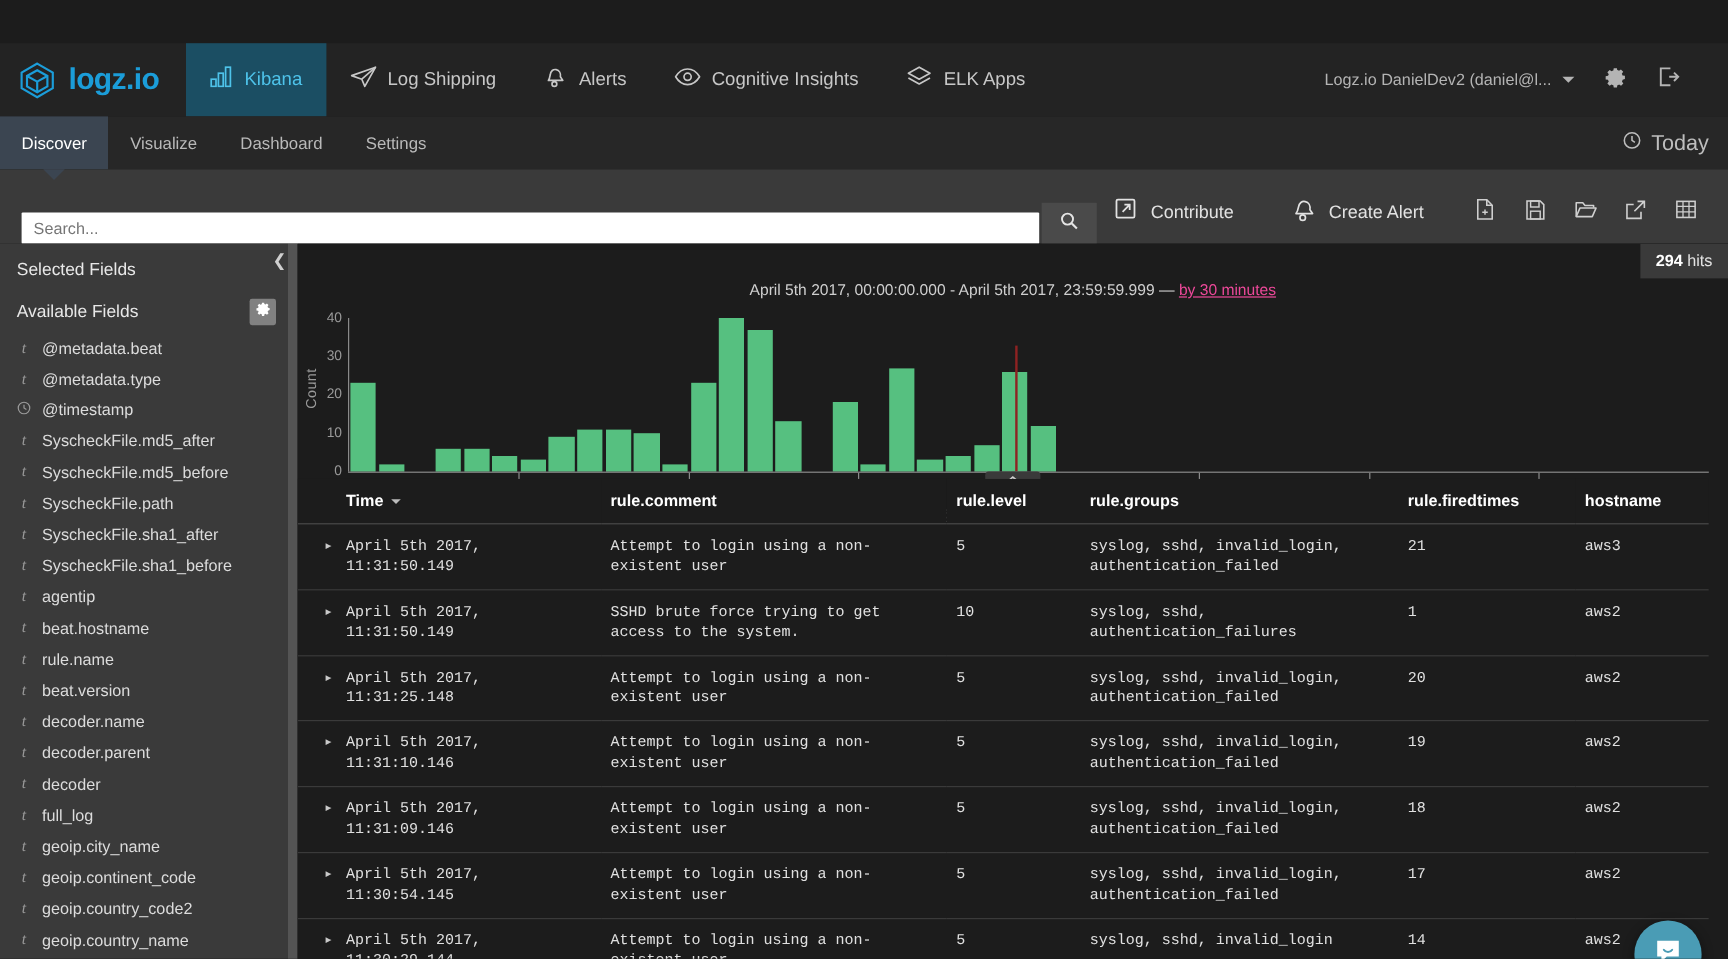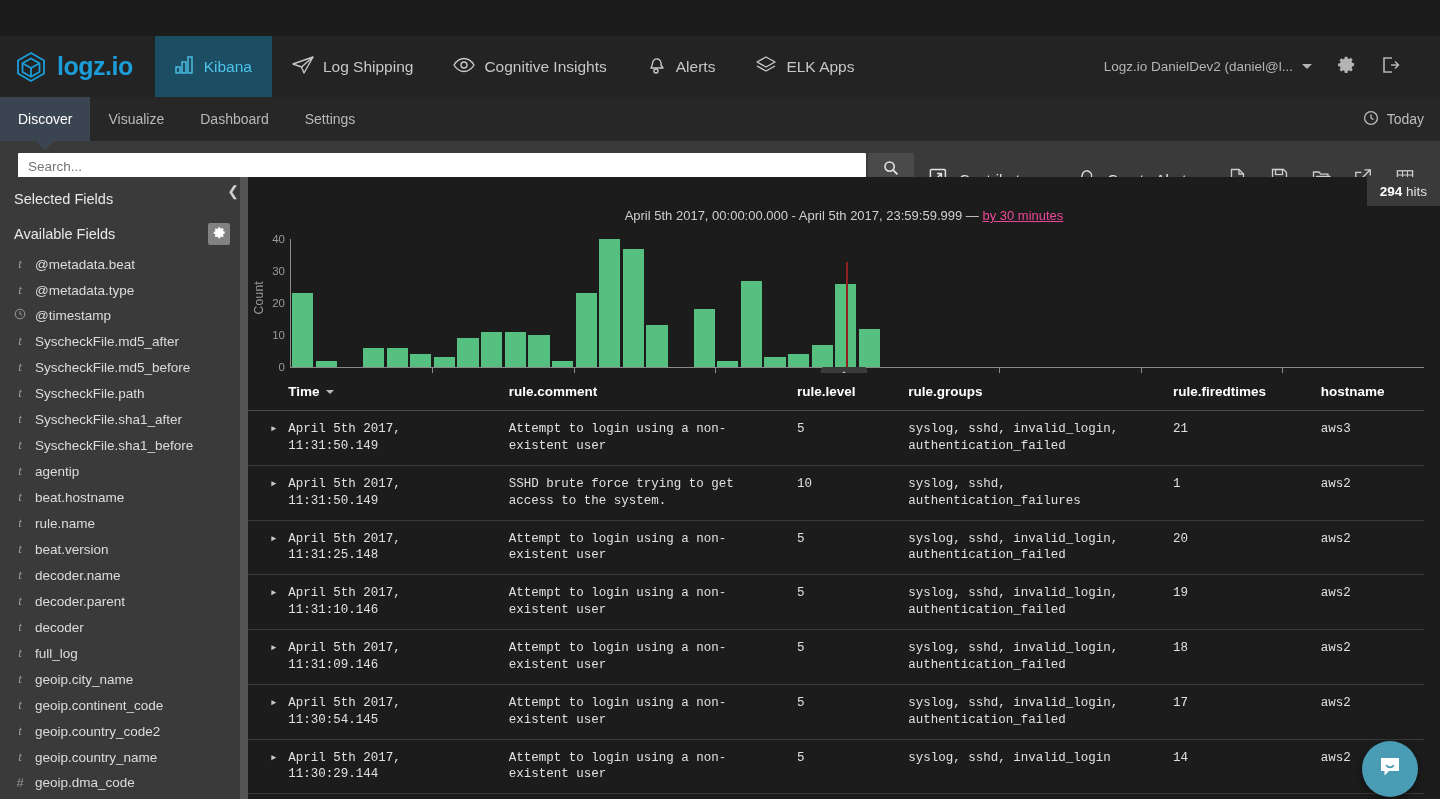--- a/index.html
+++ b/index.html
@@ -47,24 +47,24 @@
   }
   .tab {
     display: flex; align-items: center; padding: 0 18px;
     font-size: 14px; color: #b9b9b9; cursor: pointer; position: relative;
   }
   .tab.active { background: #3b4551; color: #fff; }
   .tab.active::after {
     content: ""; position: absolute; left: 50%; bottom: -9px; transform: translateX(-50%);
     border-left: 9px solid transparent; border-right: 9px solid transparent; border-top: 9px solid #3b4551;
   }
-  .subbar-right { margin-left: auto; display: flex; align-items: center; padding-right: 16px; gap: 8px; color: #bdbdbd; font-size: 14px; cursor: pointer; }
+  .subbar-right { margin-left: auto; display: flex; align-items: center; padding-right: 16px; gap: 8px; color: #bdbdbd; font-size: 18px; cursor: pointer; }
 
   
-  .searchrow { height: 36px; background: #3a3a3a; display: flex; align-items: flex-start; padding: 12px 0 0 18px; }
+  .searchrow { height: 62px; background: #3a3a3a; display: flex; align-items: flex-end; padding: 12px 0 0 18px; }
   .searchinput {
     width: 848px; height: 26px; background: #fff; border: none; outline: none;
     font-size: 13.5px; color: #333; padding: 0 10px; border-radius: 1px;
     font-family: "Liberation Sans", sans-serif;
   }
   .searchgo {
     width: 46px; height: 34px; background: #4a4a4a; display: flex;
     align-items: center; justify-content: center; cursor: pointer; margin-left: 2px;
   }
   .actionbtn {
@@ -198,36 +198,36 @@
         <svg width="22" height="20" viewBox="0 0 22 20">
           <path d="M1,9 L21,2 L12,18 L9.5,12 Z" fill="none" stroke="#c7c7c7" stroke-width="1.4" stroke-linejoin="round"></path>
           <path d="M9.5,12 L21,2" fill="none" stroke="#c7c7c7" stroke-width="1.4"></path>
         </svg>
       </span>
       <span>Log Shipping</span>
     </div>
 
     <div class="navitem">
       <span>
+        <svg width="20" height="20" viewBox="0 0 20 20">
+          <path d="M4,13 C4,13 5,11.5 5.5,8.5 C6,5 8,3.5 10.5,4 C13,4.5 14.5,7 14,10 L16,13 Z" fill="none" stroke="#c7c7c7" stroke-width="1.4" stroke-linejoin="round"></path>
+          <circle cx="9" cy="16" r="2" fill="none" stroke="#c7c7c7" stroke-width="1.4"></circle>
+        </svg>
+      </span>
+      <span>Alerts</span>
+    </div>
+
+    <div class="navitem">
+      <span>
         <svg width="22" height="16" viewBox="0 0 22 16">
           <path d="M1,8 C4,3 8,1.5 11,1.5 C14,1.5 18,3 21,8 C18,13 14,14.5 11,14.5 C8,14.5 4,13 1,8 Z" fill="none" stroke="#c7c7c7" stroke-width="1.4"></path>
           <circle cx="11" cy="8" r="3" fill="none" stroke="#c7c7c7" stroke-width="1.4"></circle>
         </svg>
       </span>
       <span>Cognitive Insights</span>
-    </div>
-
-    <div class="navitem">
-      <span>
-        <svg width="20" height="20" viewBox="0 0 20 20">
-          <path d="M4,13 C4,13 5,11.5 5.5,8.5 C6,5 8,3.5 10.5,4 C13,4.5 14.5,7 14,10 L16,13 Z" fill="none" stroke="#c7c7c7" stroke-width="1.4" stroke-linejoin="round"></path>
-          <circle cx="9" cy="16" r="2" fill="none" stroke="#c7c7c7" stroke-width="1.4"></circle>
-        </svg>
-      </span>
-      <span>Alerts</span>
     </div>
 
     <div class="navitem">
       <span>
         <svg width="22" height="20" viewBox="0 0 22 20">
           <polygon points="11,2 20,7 11,12 2,7" fill="none" stroke="#c7c7c7" stroke-width="1.4" stroke-linejoin="round"></polygon>
           <polyline points="2,11 11,16 20,11" fill="none" stroke="#c7c7c7" stroke-width="1.4" stroke-linejoin="round"></polyline>
         </svg>
       </span>
       <span>ELK Apps</span>

